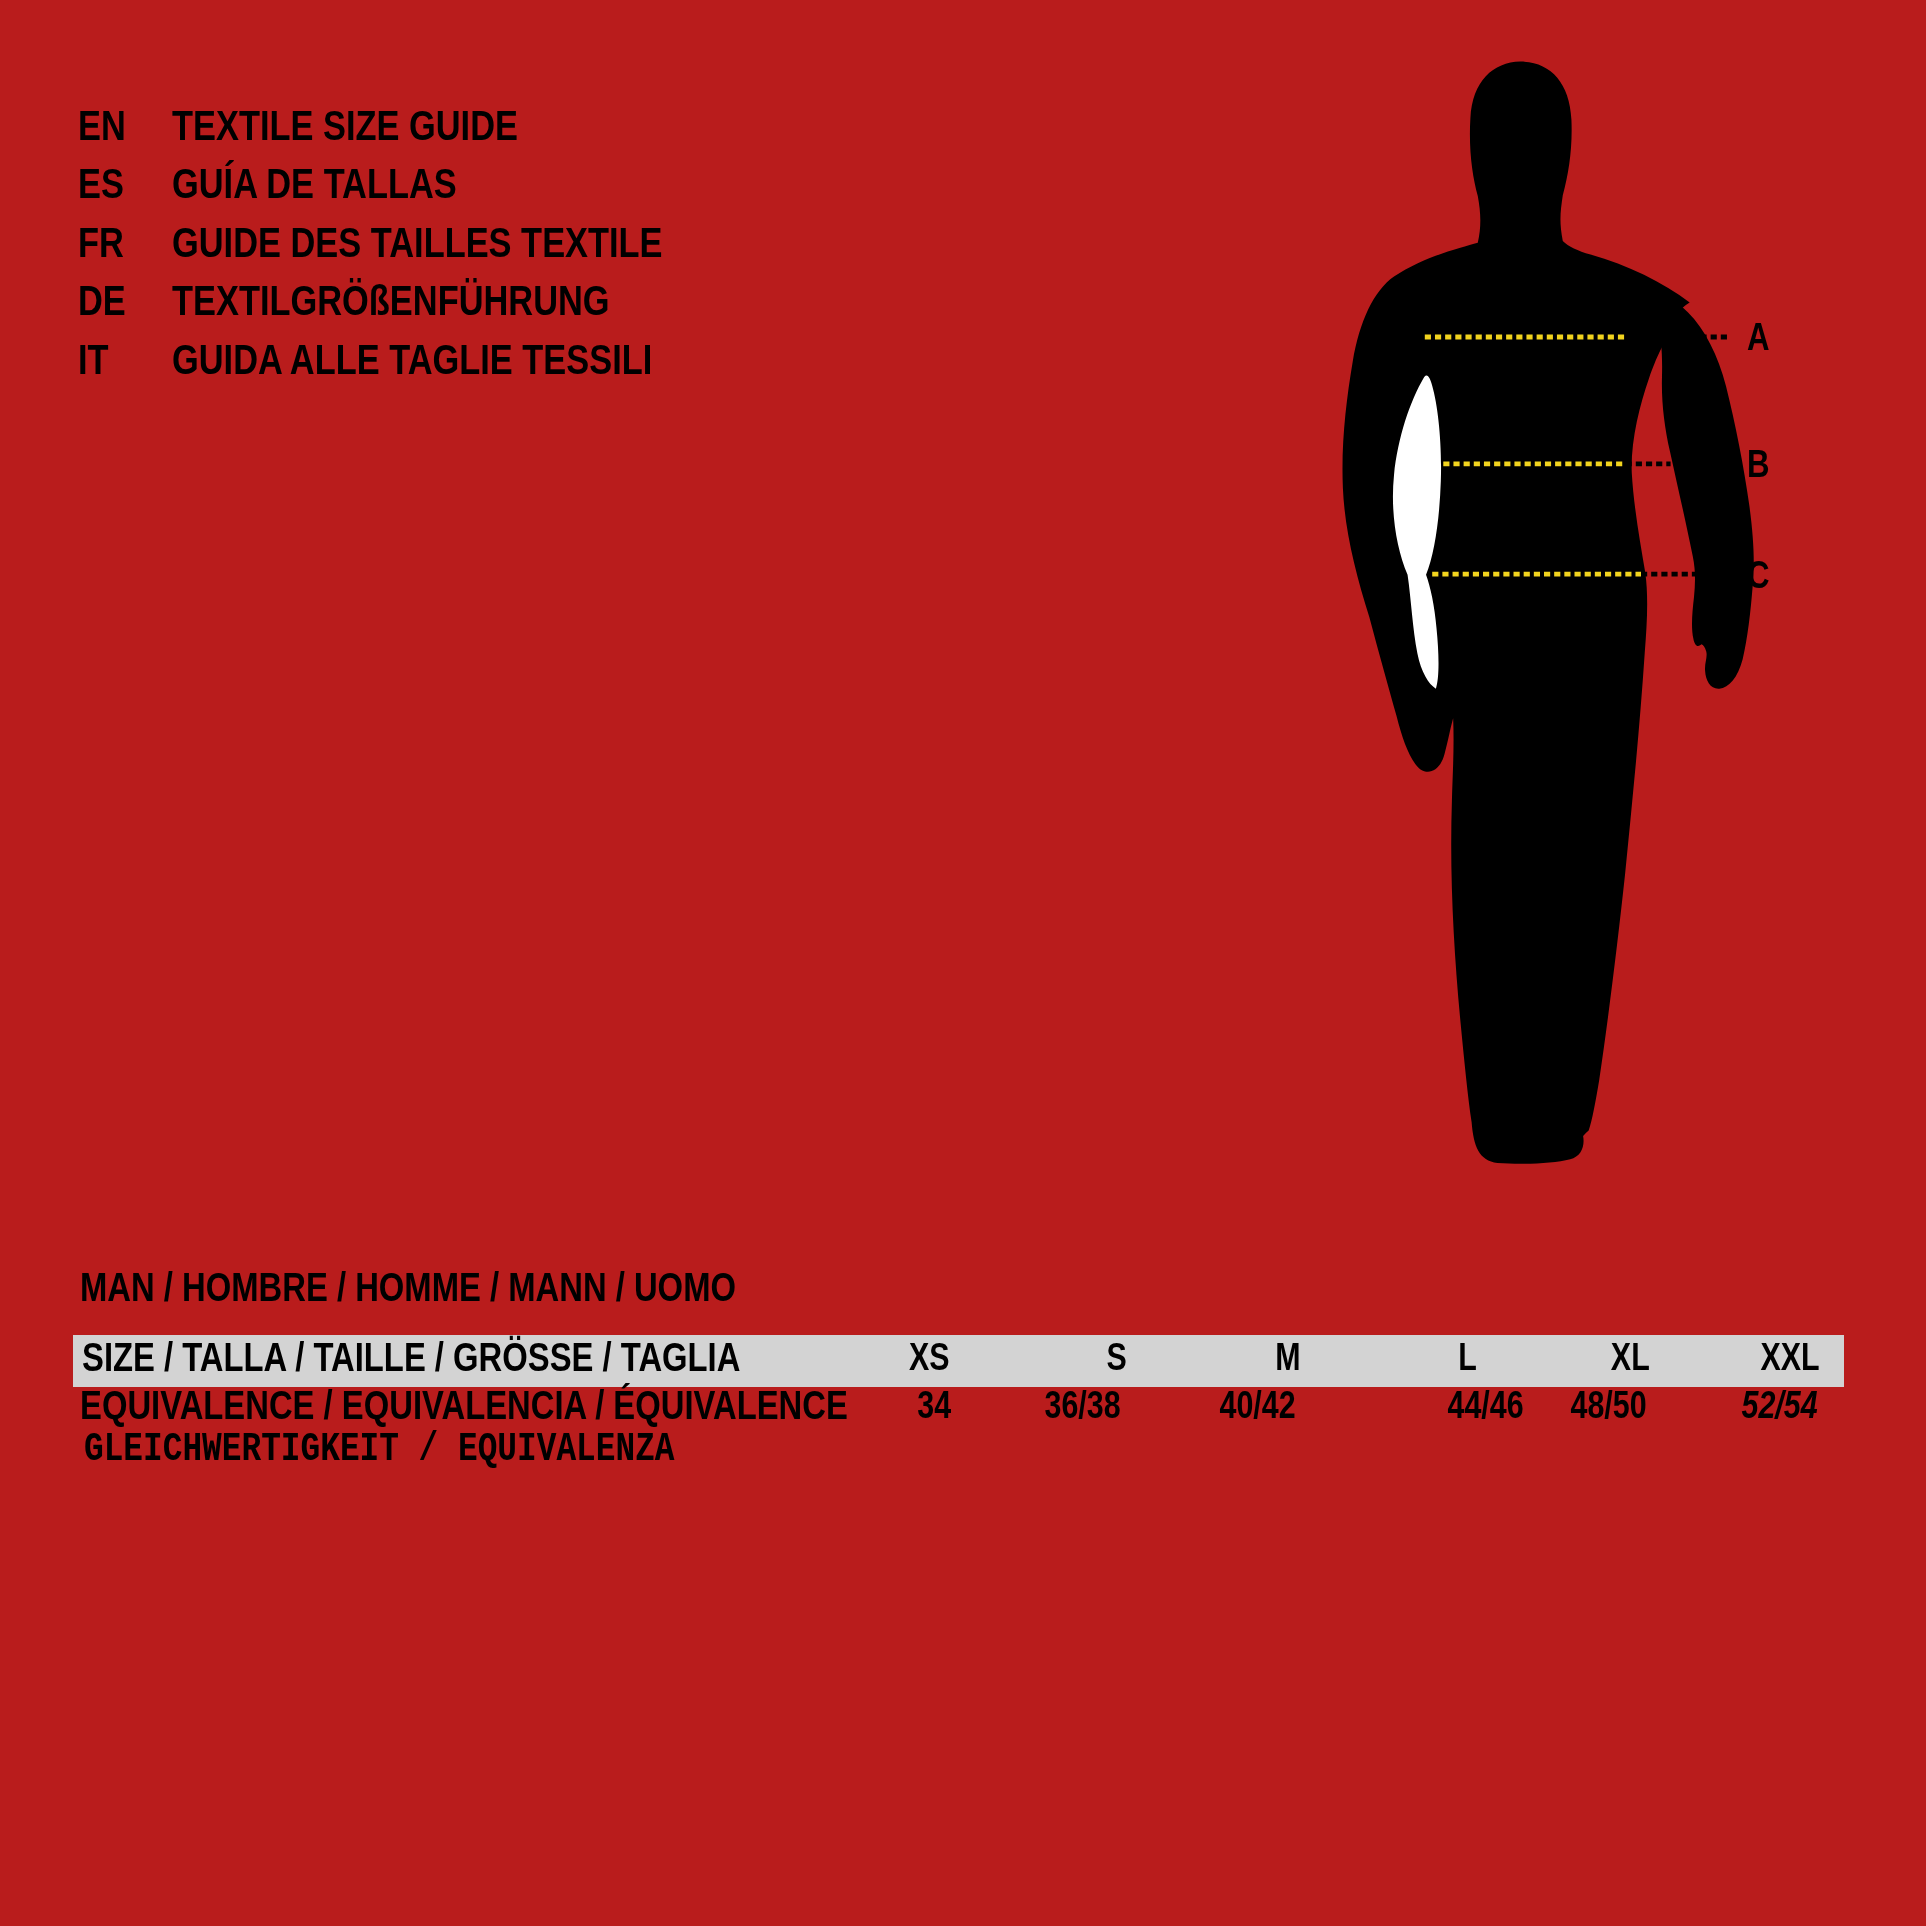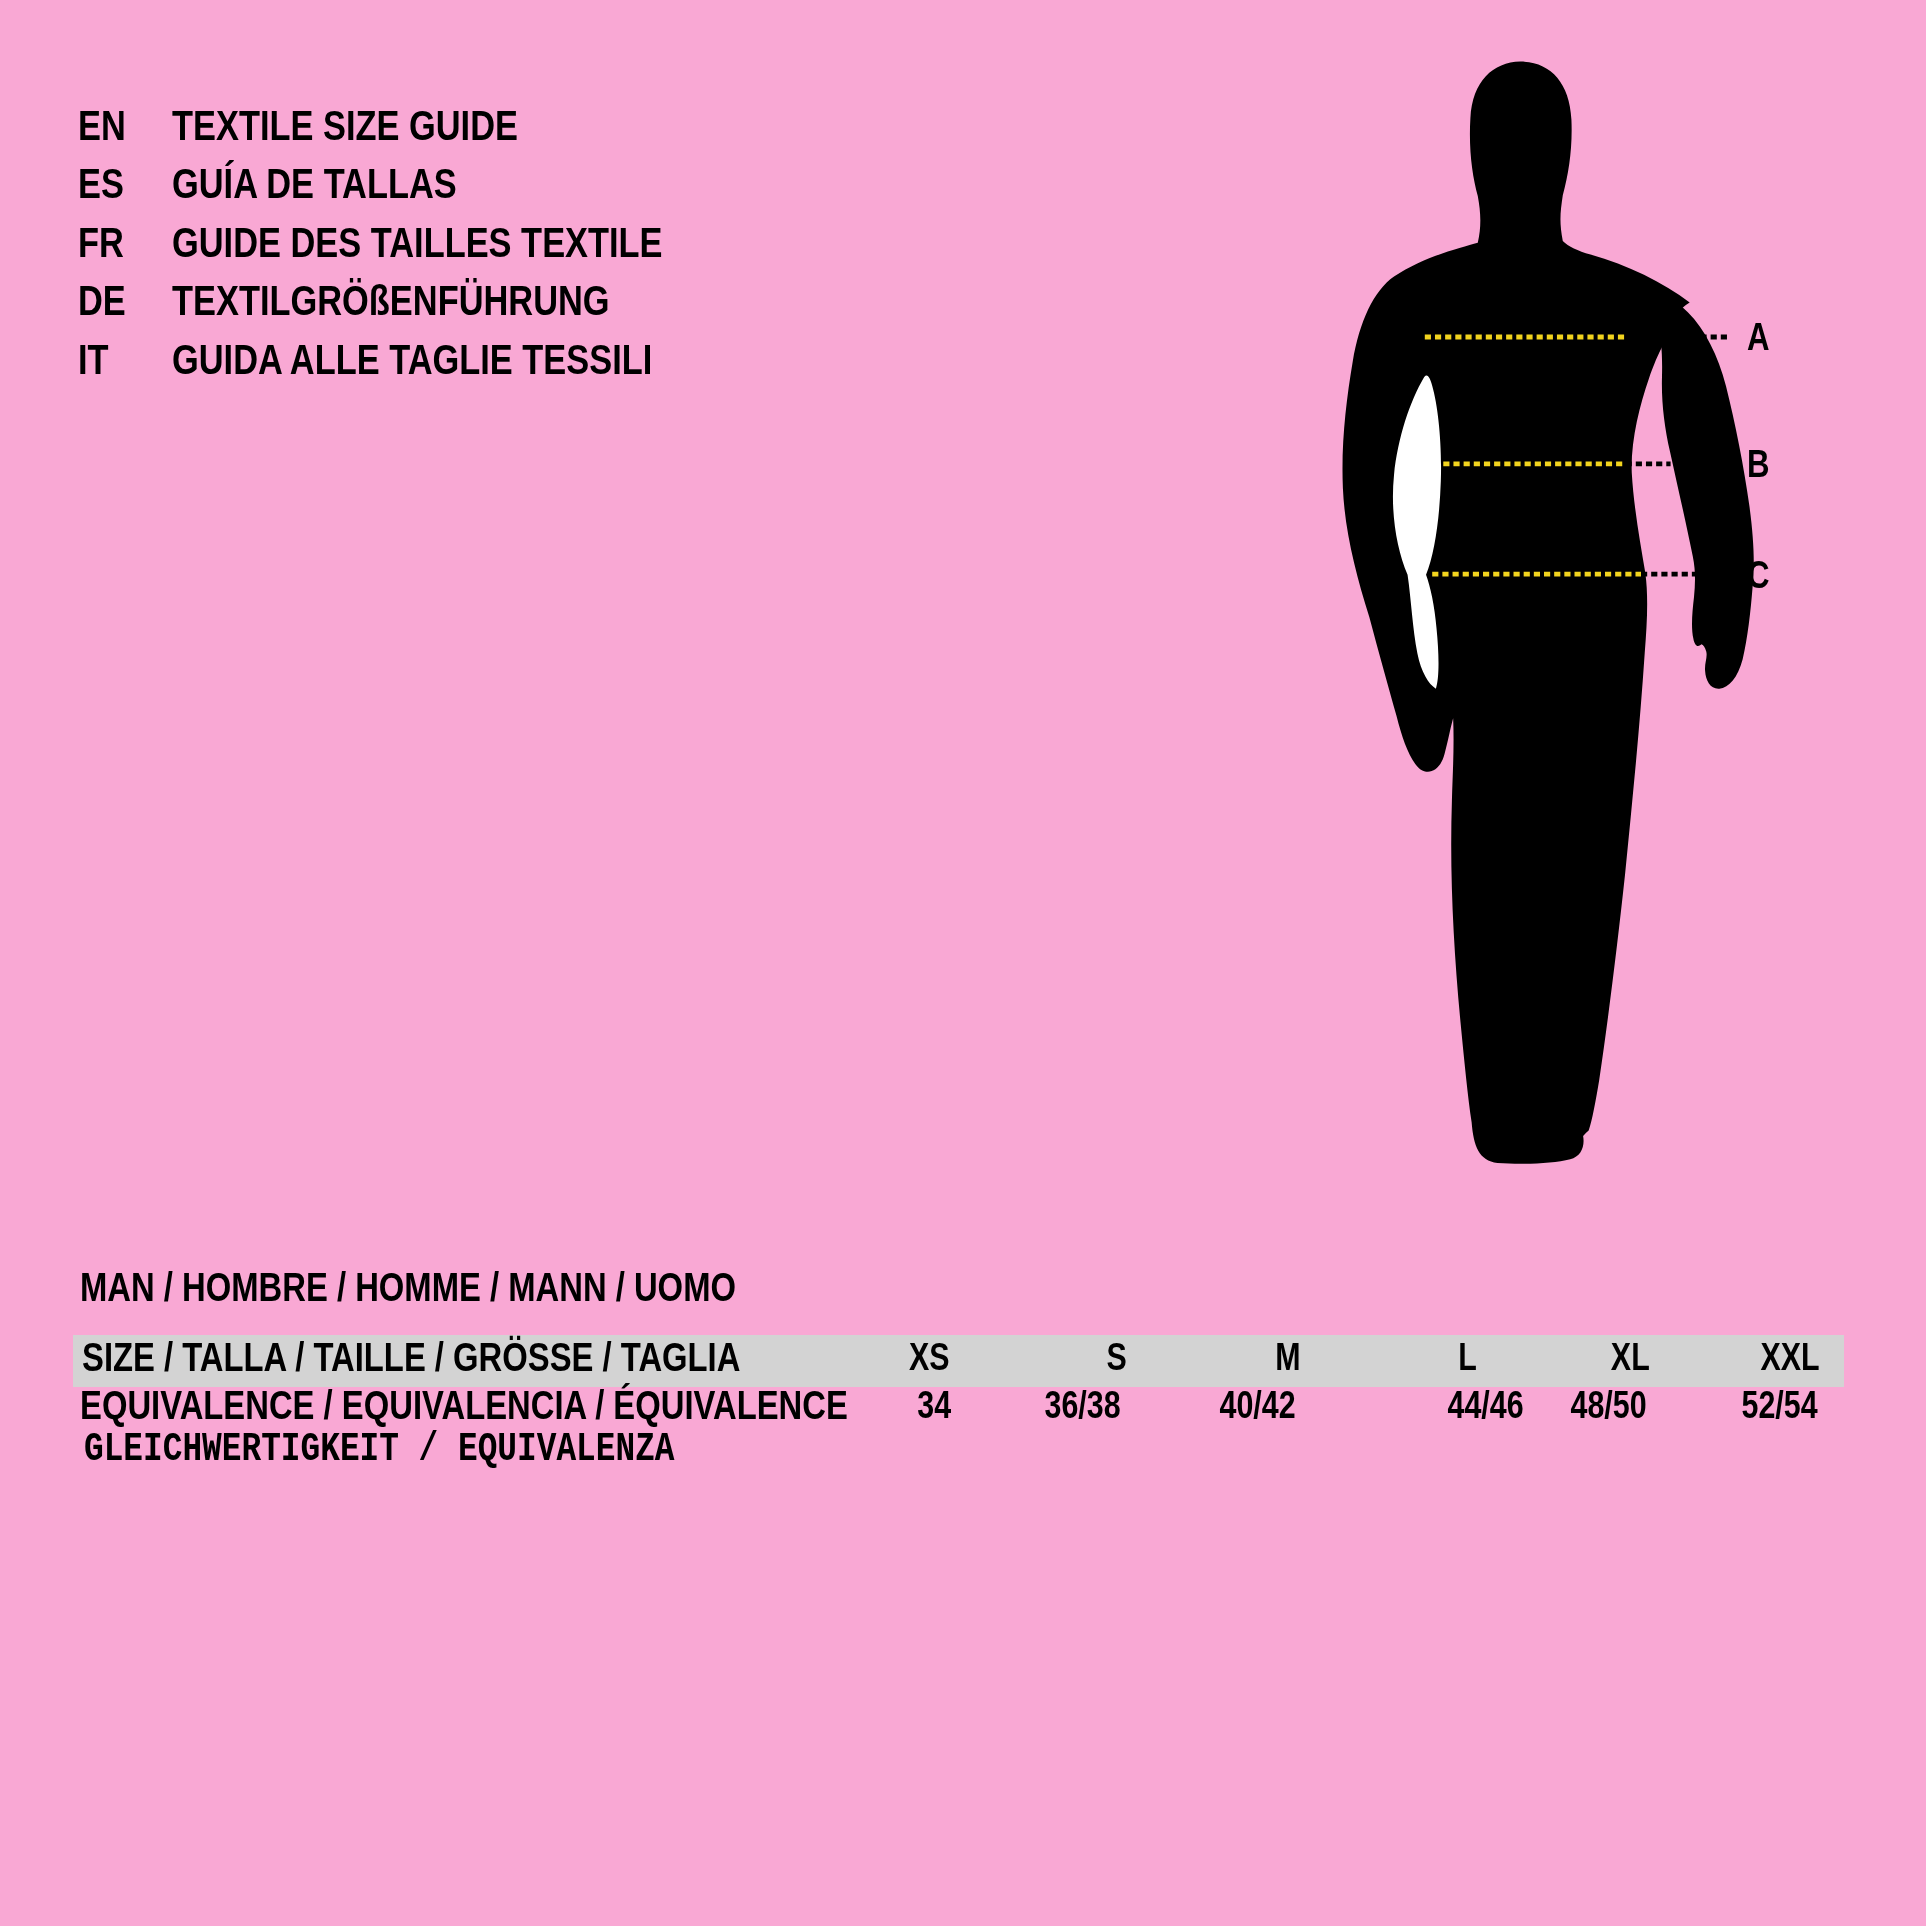--- a/index.html
+++ b/index.html
@@ -1,16 +1,16 @@
 <!DOCTYPE html>
 <html style="font-size:10px"><head>
 <meta charset="utf-8">
 <style>
   html,body{margin:0;padding:0;background:#ffffff;}
-  #canvas{position:relative;width:1926px;height:1926px;background:#f9a8d4;overflow:hidden;
+  #canvas{position:relative;width:1926px;height:1926px;background:#b91c1c;overflow:hidden;
           font-family:"Liberation Sans",sans-serif;font-weight:bold;color:#000;}
   .txt{white-space:nowrap;line-height:1;}
   .cx{display:inline-block;transform:scaleX(0.8);transform-origin:left center;}
   .cxc{display:inline-block;transform:scaleX(0.8);transform-origin:center center;}
   
   .lang-row{position:absolute;left:78px;height:59px;font-size:43px;line-height:59px;}
   .lang-code{display:inline-block;width:94px;}
   
   #figure-svg{position:absolute;left:1232px;top:49px;width:616px;height:1171px;}
   .measure-label{position:absolute;left:1747px;font-size:39px;line-height:39px;}
@@ -134,16 +134,16 @@
     <div class="col-cell hdr-cell txt" style="left:1606px;"><span class="cxc">XXL</span></div>
   </div>
 
   <div class="eq-label1 txt"><span class="cx">EQUIVALENCE / EQUIVALENCIA / ÉQUIVALENCE</span></div>
   <div class="eq-label2 txt"><span class="cx">GLEICHWERTIGKEIT / EQUIVALENZA</span></div>
   <div class="col-cell val-cell txt" style="left:807px;"><span class="cxc">34</span></div>
   <div class="col-cell val-cell txt" style="left:982px;"><span class="cxc">36/38</span></div>
   <div class="col-cell val-cell txt" style="left:1157px;"><span class="cxc">40/42</span></div>
   <div class="col-cell val-cell txt" style="left:1385px;"><span class="cxc">44/46</span></div>
   <div class="col-cell val-cell txt" style="left:1508px;"><span class="cxc">48/50</span></div>
-  <div class="col-cell val-cell txt" style="left:1679px;"><span class="cxc">52/54</span></div>
+  <div class="col-cell val-cell txt" style="left:1679px;font-style:italic;"><span class="cxc">52/54</span></div>
 
 </div>
 
 
 </body></html>

